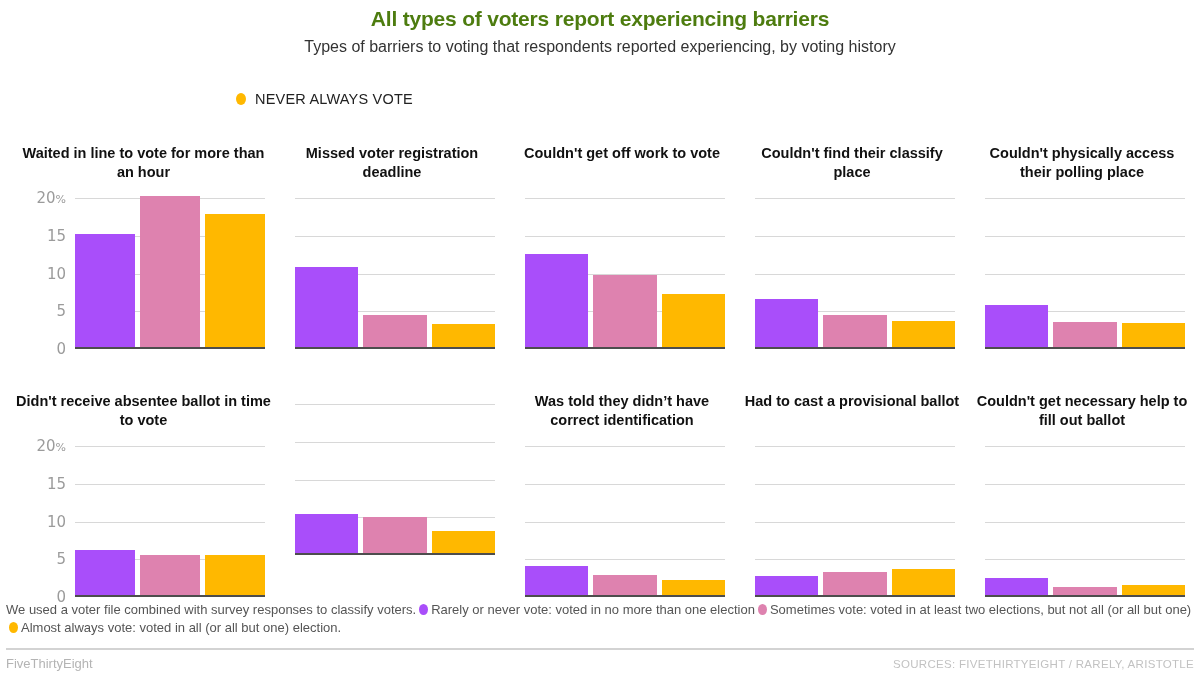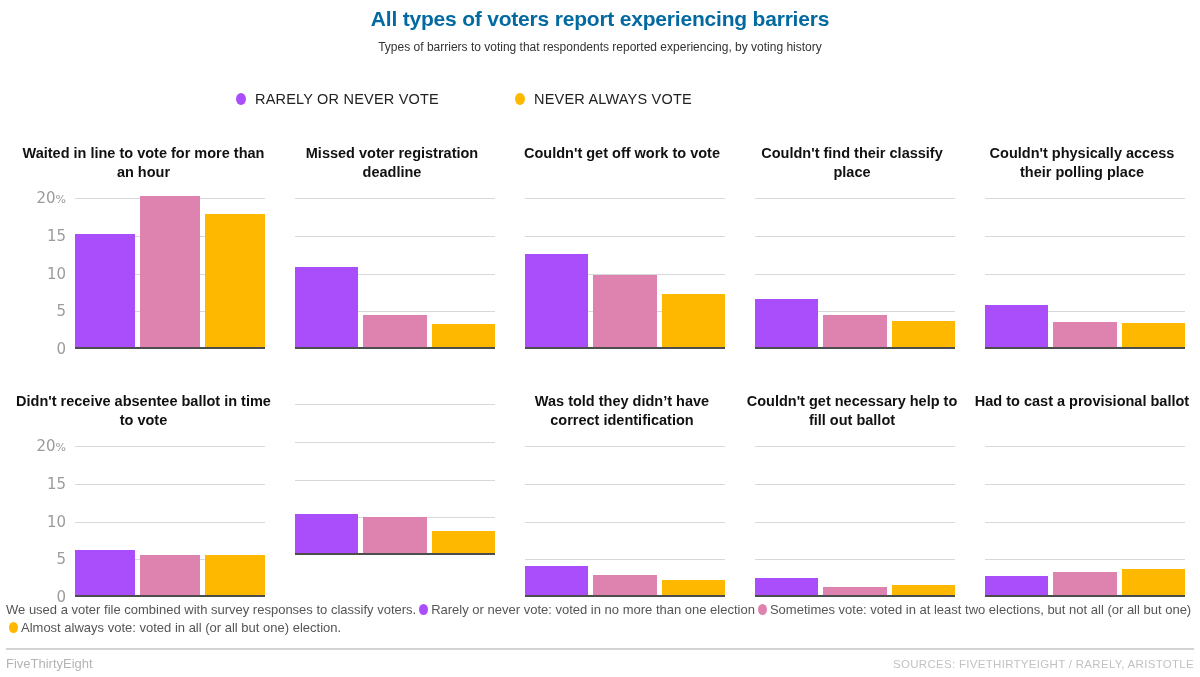--- a/index.html
+++ b/index.html
@@ -15,28 +15,28 @@
     overflow: hidden;
     position: relative;
   }
 
   
   .header { padding-top: 6px; }
   .chart-title {
     text-align: center;
     font-size: 21px;
     font-weight: bold;
-    color: #0369a1;
+    color: #4d7c0f;
     letter-spacing: -0.2px;
     line-height: 26px;
     margin: 0;
   }
   .chart-subtitle {
     text-align: center;
-    font-size: 12px;
+    font-size: 16px;
     font-weight: normal;
     color: #333333;
     line-height: 22px;
     margin: 4px 0 0 0;
   }
 
   
   .legend {
     display: flex;
     margin-top: 33px;
@@ -184,24 +184,20 @@
 </style>
 </head>
 <body>
 
 <div class="header">
   <h1 class="chart-title">All types of voters report experiencing barriers</h1>
   <p class="chart-subtitle">Types of barriers to voting that respondents reported experiencing, by voting history</p>
 </div>
 
 <div class="legend">
-  <div class="legend-item i0">
-    <span class="legend-dot" style="background:#A94EFA"></span>
-    <span>RARELY OR NEVER VOTE</span>
-  </div>
   <div class="legend-item i2">
     <span class="legend-dot" style="background:#FFB800"></span>
     <span>NEVER ALWAYS VOTE</span>
   </div>
 </div>
 
 <div class="panel-row row1" id="row1">
     <div class="panel w-wide">
       <div class="panel-title">Waited in line to vote for more than an hour</div>
       <div class="plot">
@@ -327,45 +323,45 @@
         <div class="gridline" style="top: 113.25px;"></div>
         <div class="bars">
           <div class="bar" title="Rarely or never vote: 3.8%" style="height: 28.69px; background: rgb(169, 78, 250);"></div>
           <div class="bar" title="Sometimes vote: 2.7%" style="height: 20.385px; background: rgb(222, 130, 175);"></div>
           <div class="bar" title="Almost always vote: 2%" style="height: 15.1px; background: rgb(255, 184, 0);"></div>
         </div>
         <div class="axis-base"></div>
       </div>
     </div>
     <div class="panel w-std">
+      <div class="panel-title">Had to cast a provisional ballot</div>
+      <div class="plot">
+        <div class="gridline" style="top: 0px;"></div>
+        <div class="gridline" style="top: 37.75px;"></div>
+        <div class="gridline" style="top: 75.5px;"></div>
+        <div class="gridline" style="top: 113.25px;"></div>
+        <div class="bars">
+          <div class="bar" title="Rarely or never vote: 2.5%" style="height: 18.875px; background: rgb(169, 78, 250);"></div>
+          <div class="bar" title="Sometimes vote: 3%" style="height: 22.65px; background: rgb(222, 130, 175);"></div>
+          <div class="bar" title="Almost always vote: 3.4%" style="height: 25.67px; background: rgb(255, 184, 0);"></div>
+        </div>
+        <div class="axis-base"></div>
+      </div>
+    </div>
+    <div class="panel w-std">
       <div class="panel-title">Couldn't get necessary help to fill out ballot</div>
       <div class="plot">
         <div class="gridline" style="top: 0px;"></div>
         <div class="gridline" style="top: 37.75px;"></div>
         <div class="gridline" style="top: 75.5px;"></div>
         <div class="gridline" style="top: 113.25px;"></div>
         <div class="bars">
           <div class="bar" title="Rarely or never vote: 2.3%" style="height: 17.365px; background: rgb(169, 78, 250);"></div>
           <div class="bar" title="Sometimes vote: 1.1%" style="height: 8.305px; background: rgb(222, 130, 175);"></div>
           <div class="bar" title="Almost always vote: 1.3%" style="height: 9.815px; background: rgb(255, 184, 0);"></div>
-        </div>
-        <div class="axis-base"></div>
-      </div>
-    </div>
-    <div class="panel w-std">
-      <div class="panel-title">Had to cast a provisional ballot</div>
-      <div class="plot">
-        <div class="gridline" style="top: 0px;"></div>
-        <div class="gridline" style="top: 37.75px;"></div>
-        <div class="gridline" style="top: 75.5px;"></div>
-        <div class="gridline" style="top: 113.25px;"></div>
-        <div class="bars">
-          <div class="bar" title="Rarely or never vote: 2.5%" style="height: 18.875px; background: rgb(169, 78, 250);"></div>
-          <div class="bar" title="Sometimes vote: 3%" style="height: 22.65px; background: rgb(222, 130, 175);"></div>
-          <div class="bar" title="Almost always vote: 3.4%" style="height: 25.67px; background: rgb(255, 184, 0);"></div>
         </div>
         <div class="axis-base"></div>
       </div>
     </div>
   </div>
 
 <div class="footnote">
   <span>We used a voter file combined with survey responses to classify voters.</span><span class="fn-dot" style="background:#A94EFA"></span><span>Rarely or never vote: voted in no more than one election</span><span class="fn-dot" style="background:#DE82AF"></span><span>Sometimes vote: voted in at least two elections, but not all (or all but one)</span><span class="fn-dot" style="background:#FFB800"></span><span>Almost always vote: voted in all (or all but one) election.</span>
 </div>
 

